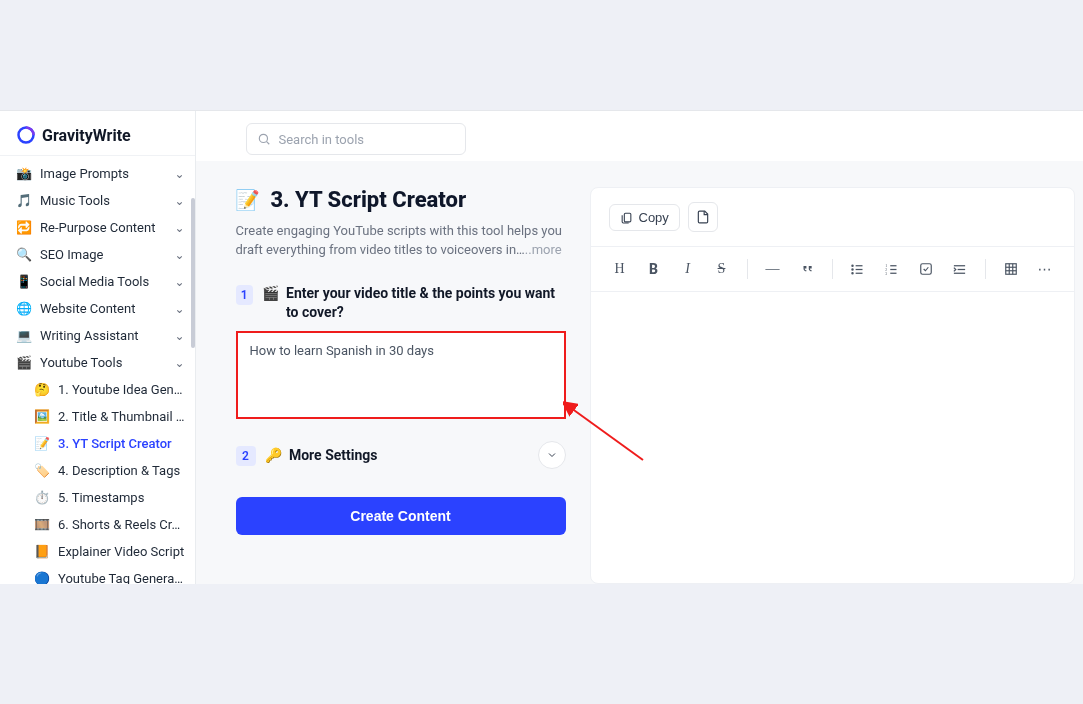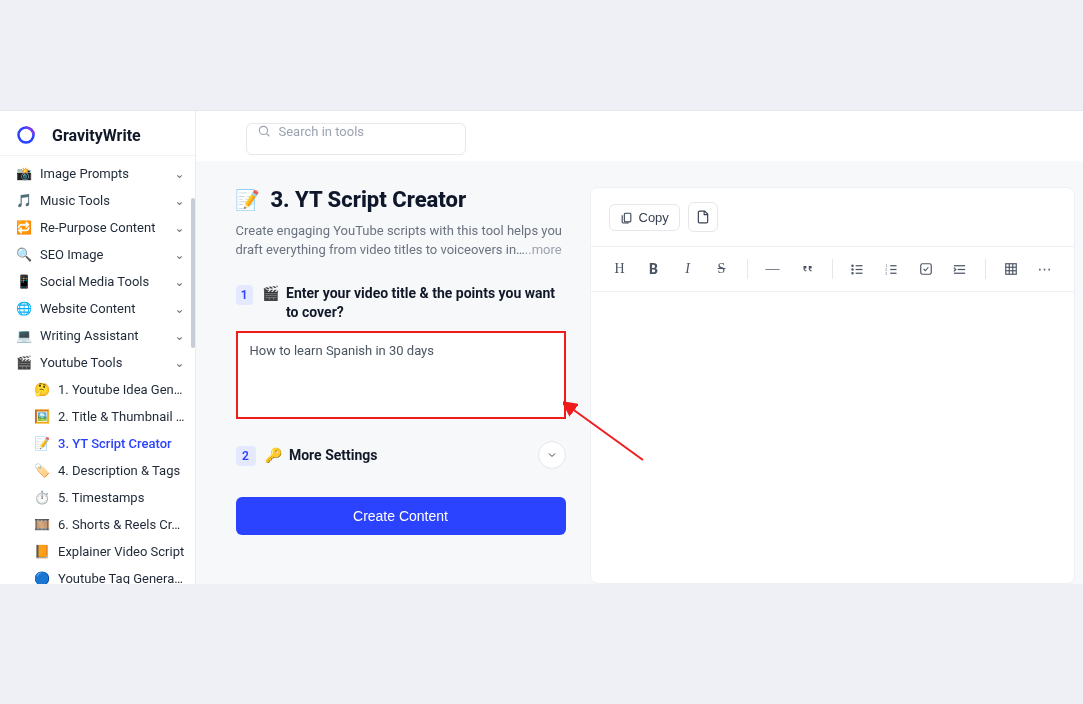--- a/index.html
+++ b/index.html
@@ -26,21 +26,21 @@
     width: 198px;
     border-right: 1px solid #e9ecef;
     display: flex;
     flex-direction: column;
     background: #fff;
     position: relative;
   }
   .logo-row {
     display: flex;
     align-items: center;
-    gap: 16px;
+    gap: 6px;
     padding: 14px 16px 10px;
     border-bottom: 1px solid #f0f2f5;
   }
   .logo-row svg { flex-shrink: 0; }
   .logo-text {
     font-weight: 700;
     font-size: 16px;
     color: #111827;
   }
   .nav {
@@ -94,20 +94,21 @@
   }
   .search-row {
     padding: 12px 0 6px 50px;
   }
   .search-box {
     width: 220px;
     height: 32px;
     border: 1px solid #e5e7eb;
     border-radius: 6px;
     display: flex;
+    align-items: center;
     gap: 8px;
     padding: 0 10px;
     color: #9ca3af;
     font-size: 13px;
     background: #fff;
   }
   .content-row {
     flex: 1;
     display: flex;
     gap: 24px;
@@ -201,21 +202,21 @@
     color: #374151;
   }
   .create-btn {
     width: 100%;
     height: 38px;
     background: #2b42ff;
     color: #fff;
     border: none;
     border-radius: 6px;
     font-size: 14px;
-    font-weight: 400;
+    font-weight: 700;
     cursor: pointer;
   }
   
   .play-col {
     flex: 1;
     background: #fff;
     border-radius: 8px;
     border: 1px solid #eef0f4;
     display: flex;
     flex-direction: column;

